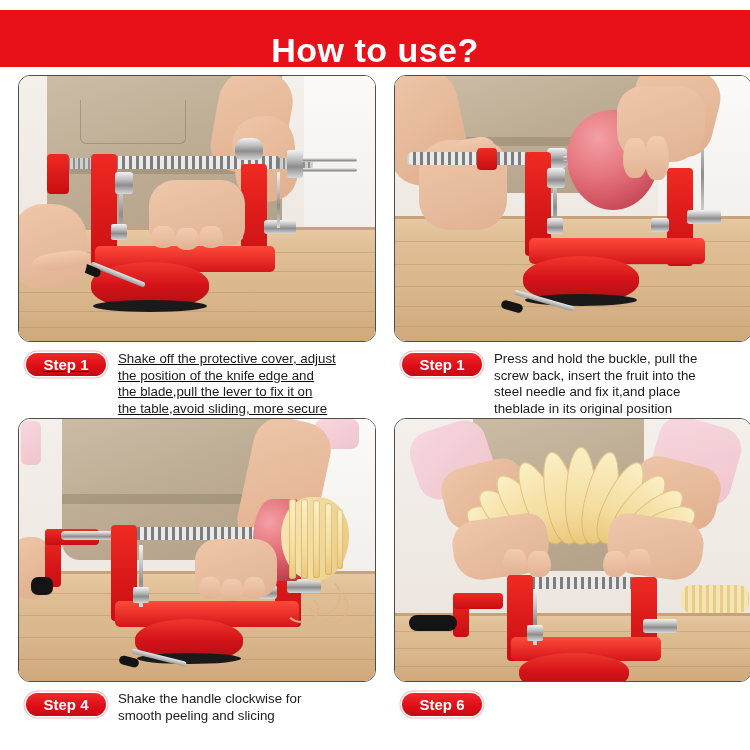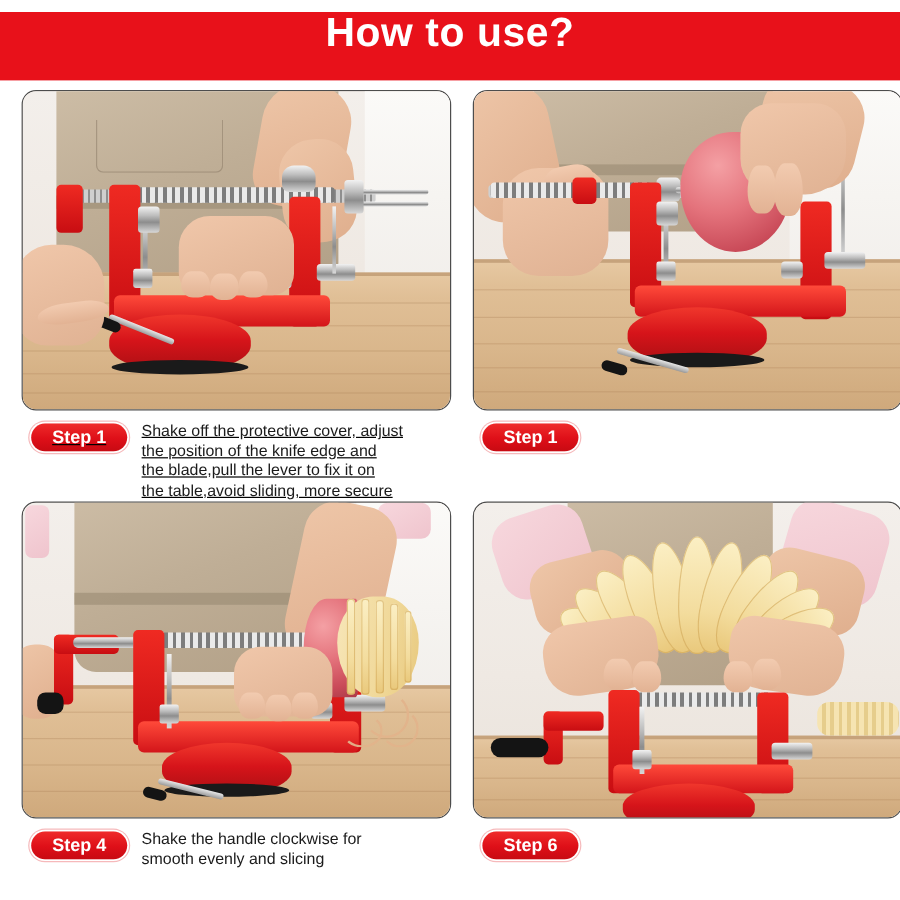--- a/index.html
+++ b/index.html
@@ -8,21 +8,21 @@
     background:#ffffff;
     font-family:"Liberation Sans", sans-serif;
     overflow:hidden;
   }
   .page{position:relative;width:750px;height:750px;background:#fff;}
 
   
   .banner{
     position:absolute;left:0;top:10px;width:750px;height:57px;
     background:#e8111a;
-    display:flex;align-items:flex-start;justify-content:center;
+    display:flex;align-items:flex-end;justify-content:center;
   }
   .banner-title{
     color:#ffffff;font-size:34px;font-weight:bold;letter-spacing:.5px;
     line-height:1;
   }
 
   
   .grid{position:absolute;left:0;top:75px;width:750px;height:675px;}
   .cell{position:absolute;width:358px;}
   .cell-1{left:18px;top:0px;text-decoration:underline;}
@@ -221,20 +221,24 @@
           <div class="base" style="left:128px;top:180px;width:116px;height:48px;"></div>
           <div class="base-ring" style="left:130px;top:218px;width:112px;height:12px;"></div>
           <div class="crank" style="left:118px;top:222px;width:62px;height:5px;transform:rotate(16deg);"></div>
           <div class="knob" style="left:106px;top:226px;width:22px;height:9px;transform:rotate(16deg);"></div>
         </div>
       </div>
       <div class="caption">
         <div class="badge">
           <span class="badge-label">Step 1</span>
         </div>
+        <div class="ctext">Press and hold the buckle, pull the
+screw back, insert the fruit into the
+steel needle and fix it,and place
+theblade in its original position</div>
       </div>
     </div>
 
     <div class="cell cell-3">
       <div class="photo">
         <div class="scene">
           <div class="wall"></div>
           <div class="apron" style="left:12%;top:-4%;width:62%;height:58%;"></div>
           <div class="wall-right" style="width:22%;"></div>
           <div class="sleeve" style="left:2px;top:2px;width:20px;height:44px;border-radius:6px;"></div>
@@ -287,21 +291,21 @@
           <div class="base-ring" style="left:118px;top:234px;width:104px;height:11px;"></div>
           <div class="crank" style="left:112px;top:236px;width:56px;height:5px;transform:rotate(14deg);"></div>
           <div class="knob" style="left:100px;top:238px;width:20px;height:9px;transform:rotate(14deg);"></div>
         </div>
       </div>
       <div class="caption">
         <div class="badge">
           <span class="badge-label">Step 4</span>
         </div>
         <div class="ctext">Shake the handle clockwise for
-smooth evenly and slicing</div>
+smooth peeling and slicing</div>
       </div>
     </div>
 
     <div class="cell cell-4">
       <div class="photo">
         <div class="scene">
           <div class="wall"></div>
           <div class="apron" style="left:22%;top:-4%;width:48%;height:62%;"></div>
           <div class="table" style="height:26%;">
             <div class="table-edge"></div>

